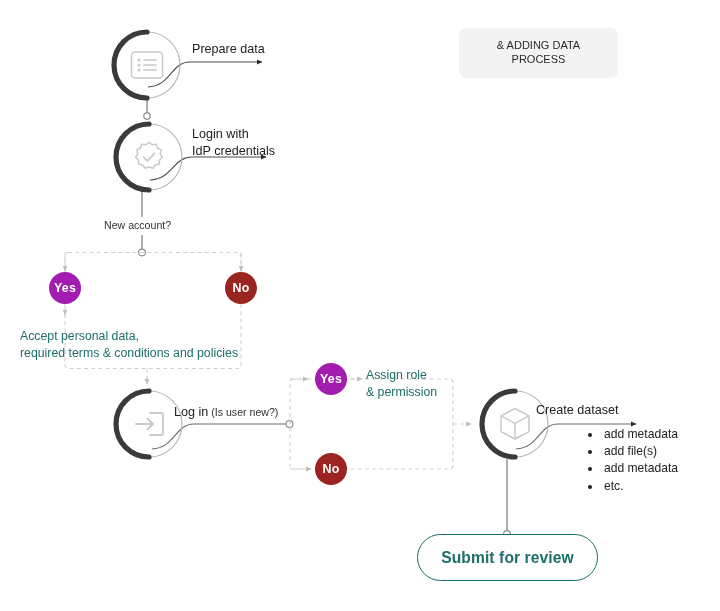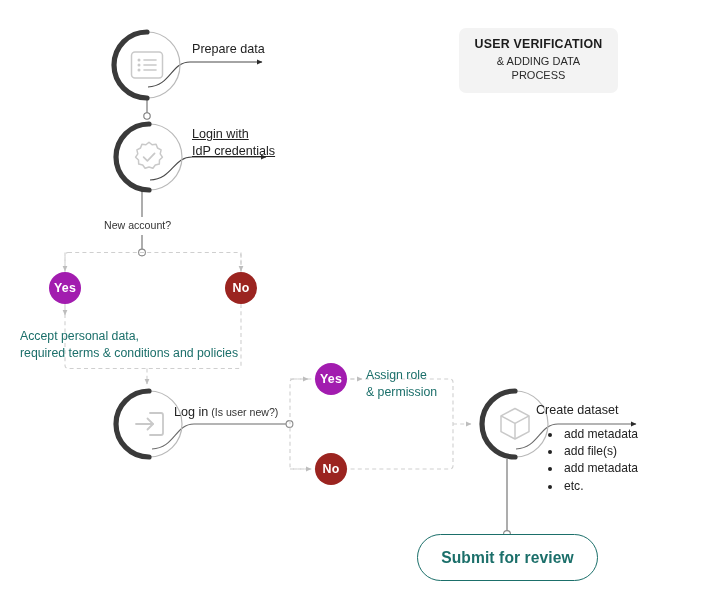--- a/index.html
+++ b/index.html
@@ -90,21 +90,21 @@
   }
   .bullets {
     position: absolute;
     font-size: 12.1px;
     line-height: 1.42;
     color: #222222;
     margin: 0;
     padding-left: 14px;
     list-style: disc;
   }
-  .bullets li { padding-left: 2px; }
+  .bullets li { padding-left: 2px; margin-left: 40px; }
 
   
   .chip {
     position: absolute;
     width: 32px;
     height: 32px;
     border-radius: 50%;
     color: #ffffff;
     font-size: 12.4px;
     font-weight: bold;
@@ -187,21 +187,20 @@
 
     <path d="M453,424 L471,424" fill="none" stroke="#cfcfcf" stroke-width="1.1" stroke-dasharray="4,3.2" marker-end="url(#arrowDash)"></path>
 
     <path d="M516,449 C539,448 539,424 558,424 L636,424" fill="none" stroke="#6a6a6a" stroke-width="1.1" marker-end="url(#arrowSolid)"></path>
 
     <path d="M507,459 L507,531" fill="none" stroke="#6a6a6a" stroke-width="1.1"></path>
     <circle cx="507" cy="534" r="3.4" fill="#ffffff" stroke="#8a8a8a" stroke-width="1.1"></circle>
   </svg>
 
   <div class="header-box">
-    <div class="header-title">USER VERIFICATION</div>
     <div class="header-sub">&amp; ADDING DATA PROCESS</div>
   </div>
 
   <div class="node" style="left:108px; top:26px;">
     <svg width="78" height="78" viewBox="0 0 78 78">
       <circle cx="39" cy="39" r="33" fill="none" stroke="#b9b9b9" stroke-width="1.2"></circle>
       <path d="M39,6 A33,33 0 1,0 39,72" fill="none" stroke="#3a3a3a" stroke-width="5.2" stroke-linecap="round"></path>
     </svg>
     <div class="glyph">
       <svg width="34" height="30" viewBox="0 0 34 30">
@@ -224,21 +223,21 @@
     </svg>
     <div class="glyph">
       <svg width="36" height="36" viewBox="0 0 36 36">
         <path d="M18,3.2 l3.1,2.6 l4,-0.6 l1.4,3.8 l3.6,1.9 l-0.9,3.9 l2.2,3.4 l-2.9,2.8
                  l-0.2,4.1 l-4,0.9 l-2.4,3.3 l-3.9,-1.3 l-3.9,1.3 l-2.4,-3.3 l-4,-0.9
                  l-0.2,-4.1 l-2.9,-2.8 l2.2,-3.4 l-0.9,-3.9 l3.6,-1.9 l1.4,-3.8 l4,0.6 z" fill="none" stroke="#c9c9c9" stroke-width="1.5" stroke-linejoin="round"></path>
         <path d="M12.6,18.1 l3.8,3.8 l7.2,-7.6" fill="none" stroke="#c9c9c9" stroke-width="1.7" stroke-linecap="round" stroke-linejoin="round"></path>
       </svg>
     </div>
   </div>
-  <div class="label" style="left:192px; top:126px;text-decoration:underline;">Login with
+  <div class="label" style="left:192px; top:126px;">Login with
 IdP credentials</div>
   <div class="label label-sm" style="left:104px; top:219px;">New account?</div>
 
   <div class="chip chip-yes" style="left:49px; top:272px;">Yes</div>
   <div class="chip chip-no" style="left:225px; top:272px;">No</div>
   <div class="teal-text" style="left:20px; top:328px;">Accept personal data,
 required terms &amp; conditions and policies</div>
 
   <div class="node" style="left:110px; top:385px;">
     <svg width="78" height="78" viewBox="0 0 78 78">

